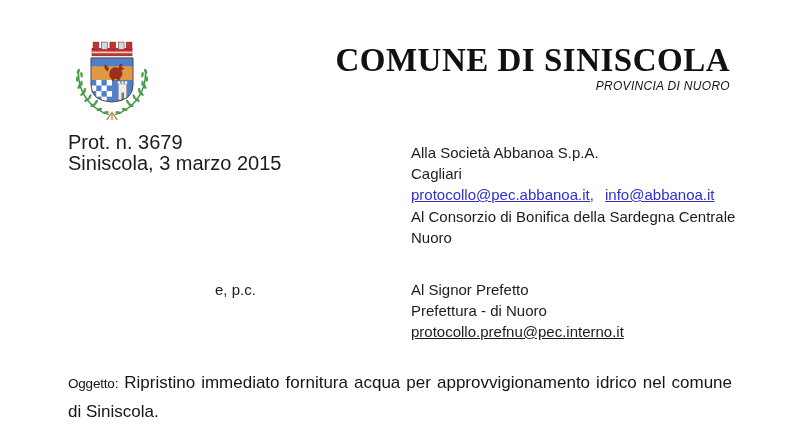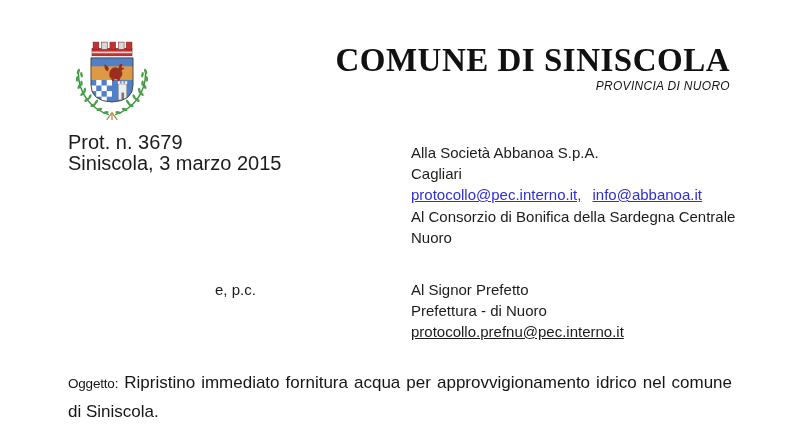--- a/index.html
+++ b/index.html
@@ -163,21 +163,21 @@
   <div class="abs doc-title">COMUNE DI SINISCOLA</div>
   <div class="abs doc-subtitle">PROVINCIA DI NUORO</div>
 
   <div class="abs meta-line prot">Prot. n. 3679</div>
   <div class="abs meta-line place-date">Siniscola, 3 marzo 2015</div>
 
   <div class="abs recipient recip-1">
     <div>Alla Società Abbanoa S.p.A.</div>
     <div>Cagliari</div>
     <div>
-      <span class="email-blue">protocollo@pec.interno.it,</span>
+      <span class="email-blue">protocollo@pec.abbanoa.it,</span>
       <span class="email-blue">info@abbanoa.it</span>
     </div>
   </div>
 
   <div class="abs recipient recip-2">
     <div>Al Consorzio di Bonifica della Sardegna Centrale</div>
     <div>Nuoro</div>
   </div>
 
   <div class="abs cc-label">e, p.c.</div>

